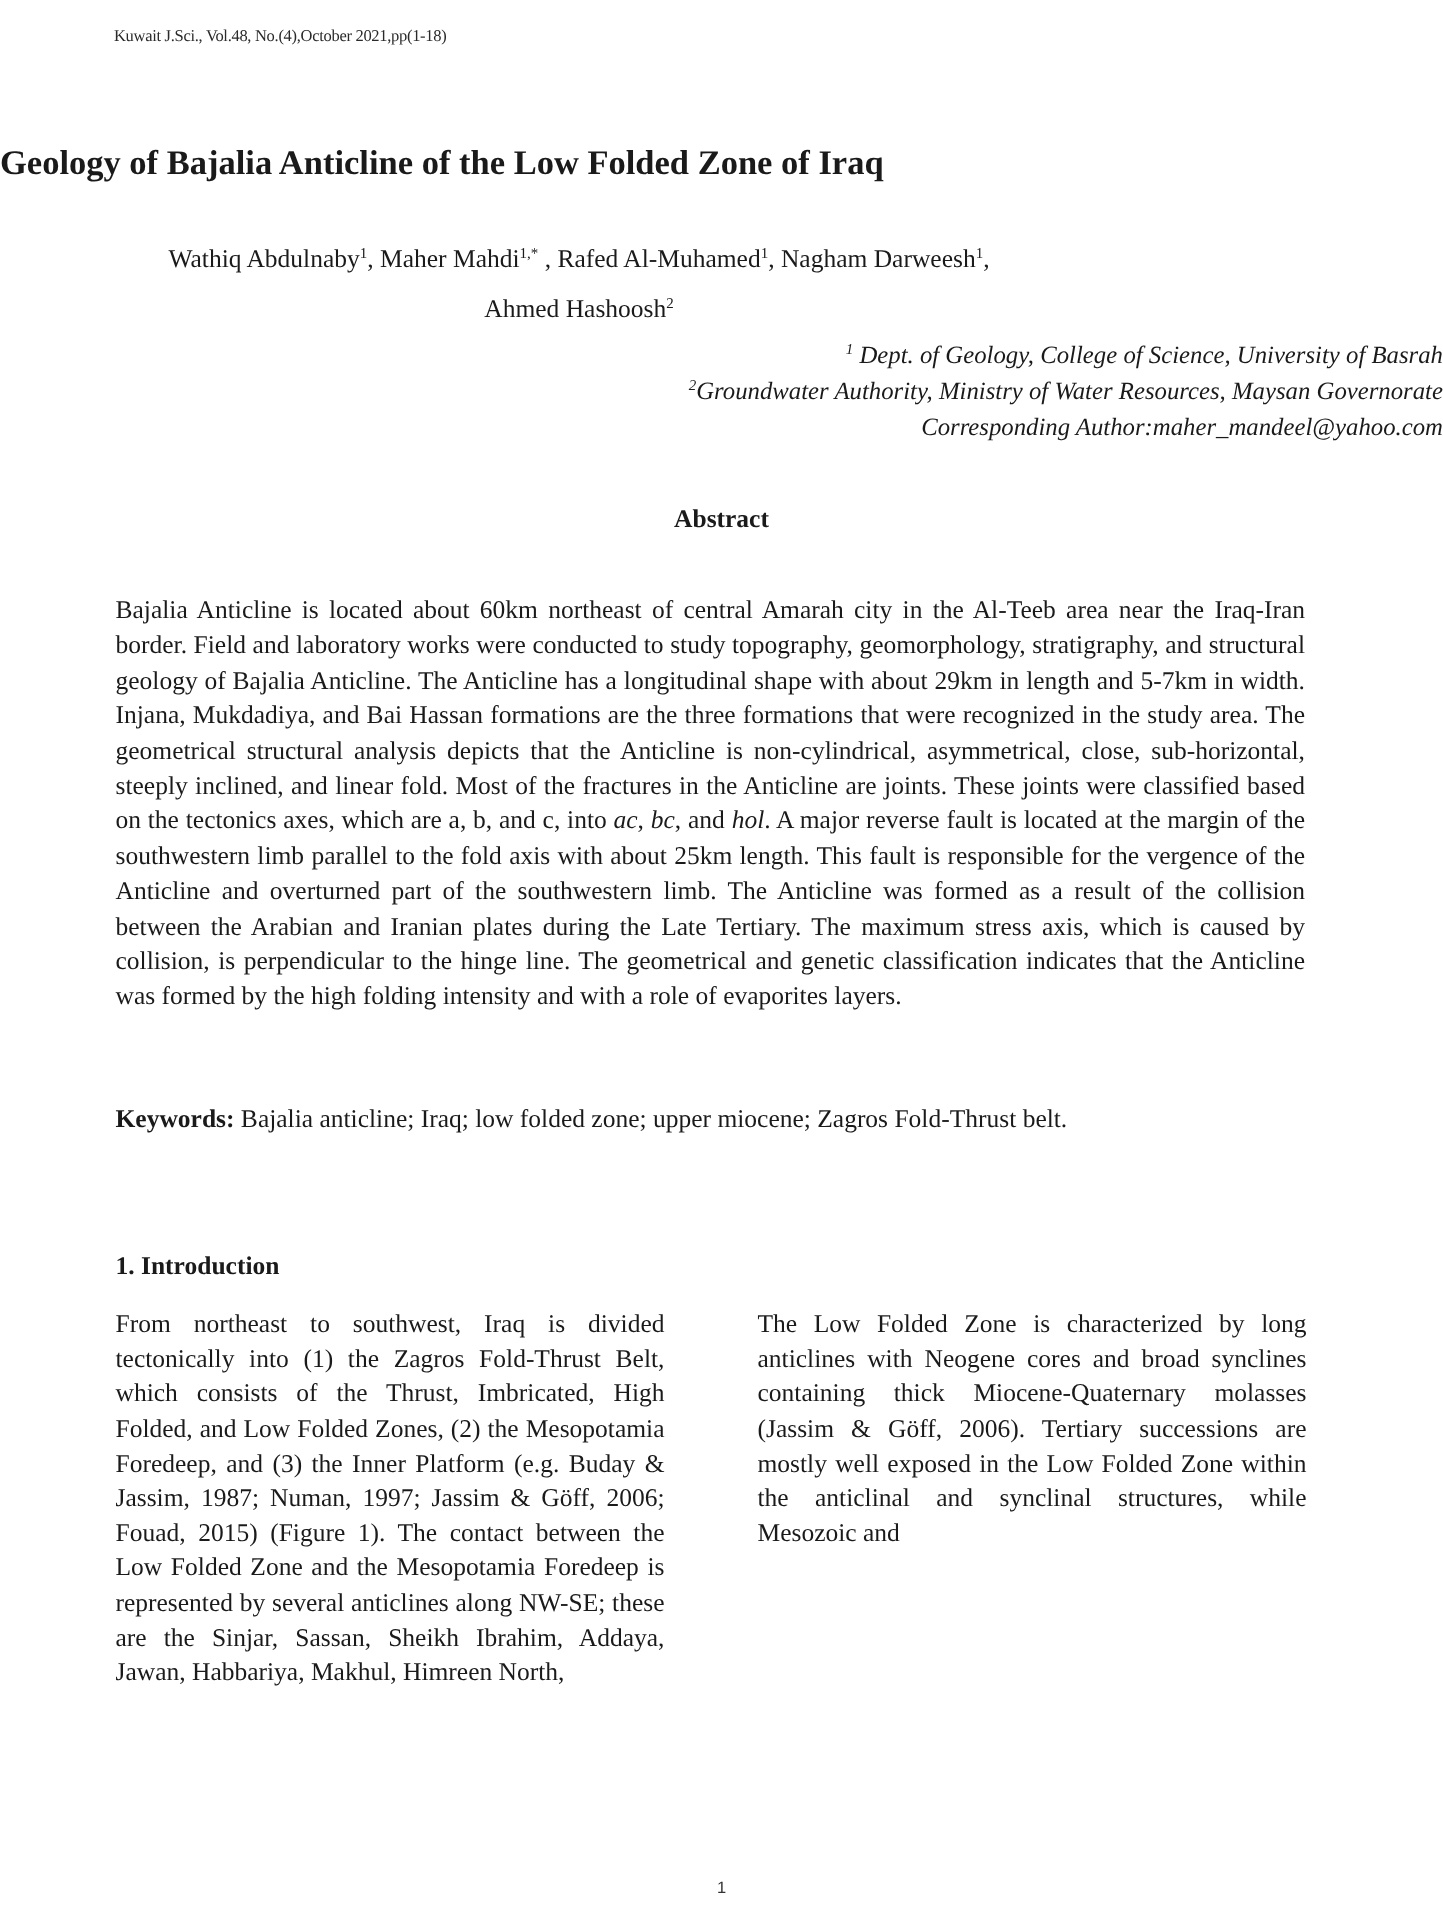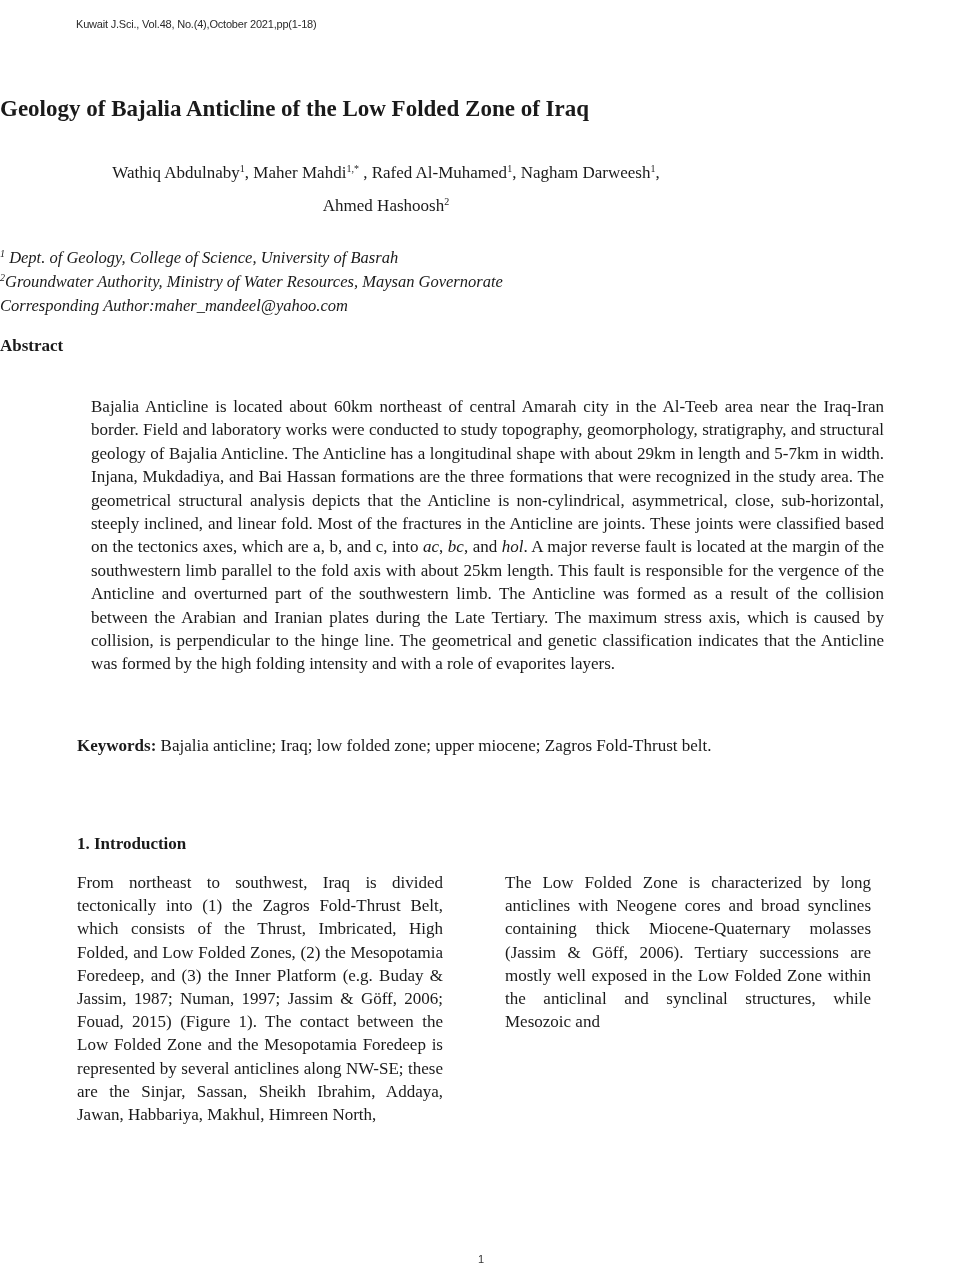--- a/index.html
+++ b/index.html
@@ -2,44 +2,44 @@
 <html><head>
 <meta charset="utf-8">
 <style>
   html, body { margin: 0; padding: 0; background: #ffffff; }
   body {
     width: 962px; height: 1280px; position: relative; overflow: hidden;
     font-family: "Liberation Serif", serif; color: #1a1a1a;
   }
   .running-head {
     position: absolute; left: 76px; top: 18px;
-    font-family: Liberation Sans, sans-serif; font-size: 11px; color: #2a2a2a;
+    font-family: Liberation Serif, serif; font-size: 11px; color: #2a2a2a;
     letter-spacing: -0.2px;
   }
   .title {
     position: absolute; left: 0; width: 962px; top: 96px; text-align: left;
     font-weight: bold; font-size: 23px;
   }
   .authors {
     position: absolute; left: 0; width: 772px; top: 156px; text-align: center;
     font-size: 17px; line-height: 33px;
   }
   .authors sup { font-size: 10px; vertical-align: 6px; line-height: 0; }
   .affil {
-    position: absolute; left: 0; width: 962px; top: 246px; text-align: left;
+    position: absolute; left: 0; width: 962px; top: 225px; text-align: right;
     font-style: italic; font-size: 16.5px; line-height: 24px;
   }
   .affil sup { font-size: 10px; vertical-align: 6px; line-height: 0; font-style: italic; }
   .abstract-heading {
-    position: absolute; left: 0; width: 962px; top: 336px; text-align: left;
+    position: absolute; left: 0; width: 962px; top: 336px; text-align: center;
     font-weight: bold; font-size: 17px;
   }
   .abstract-body {
     position: absolute; left: 77px; width: 793px; top: 395px;
-    font-size: 17px; line-height: 23.4px; text-align: justify; margin-left: 14px;
+    font-size: 17px; line-height: 23.4px; text-align: justify;
   }
   .abstract-body i { font-style: italic; }
   .keywords {
     position: absolute; left: 77px; width: 800px; top: 736px;
     font-size: 17px;
   }
   .keywords b { font-weight: bold; }
   .section-heading {
     position: absolute; left: 77px; top: 834px;
     font-weight: bold; font-size: 17px;

